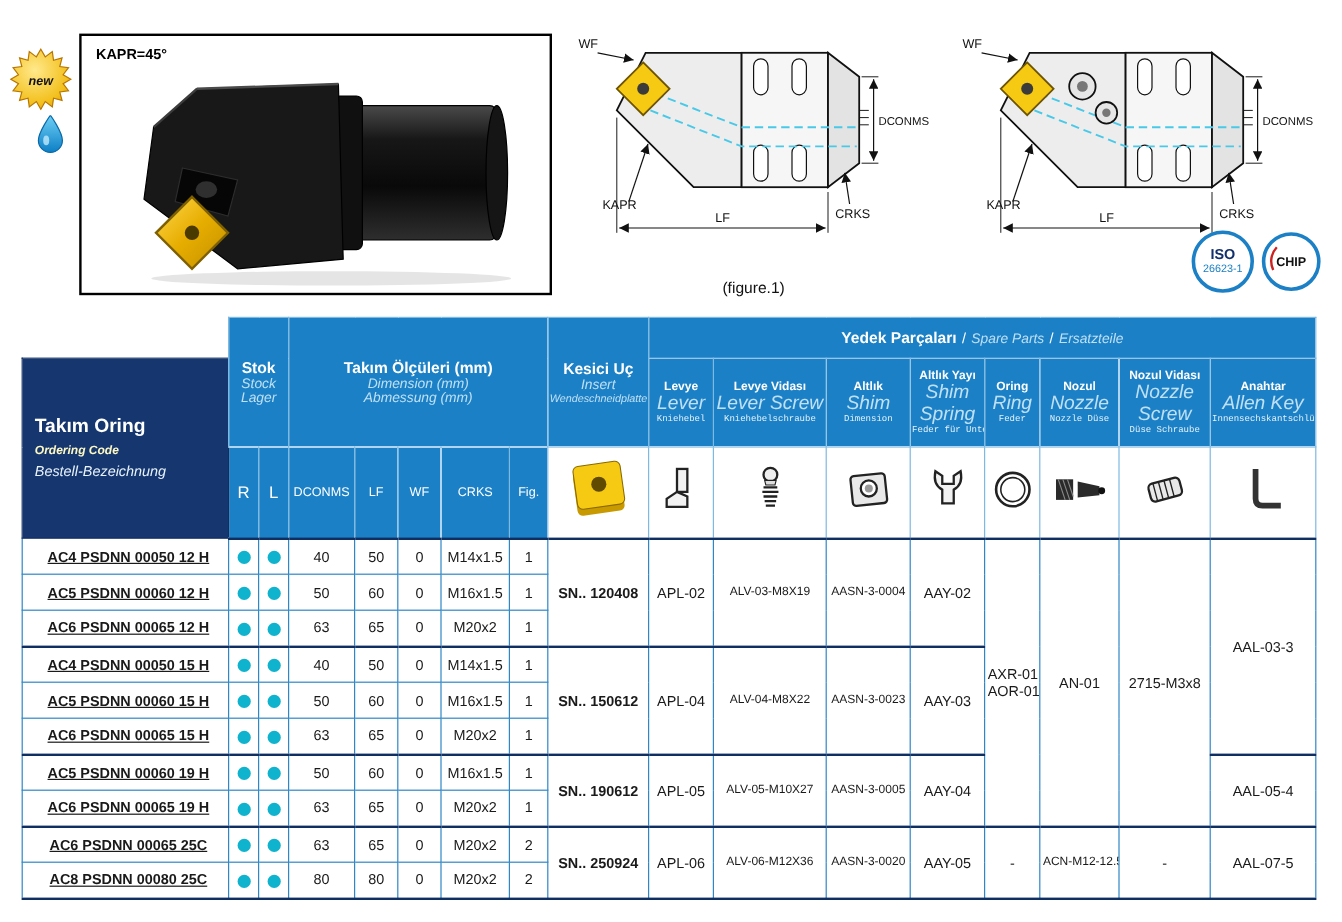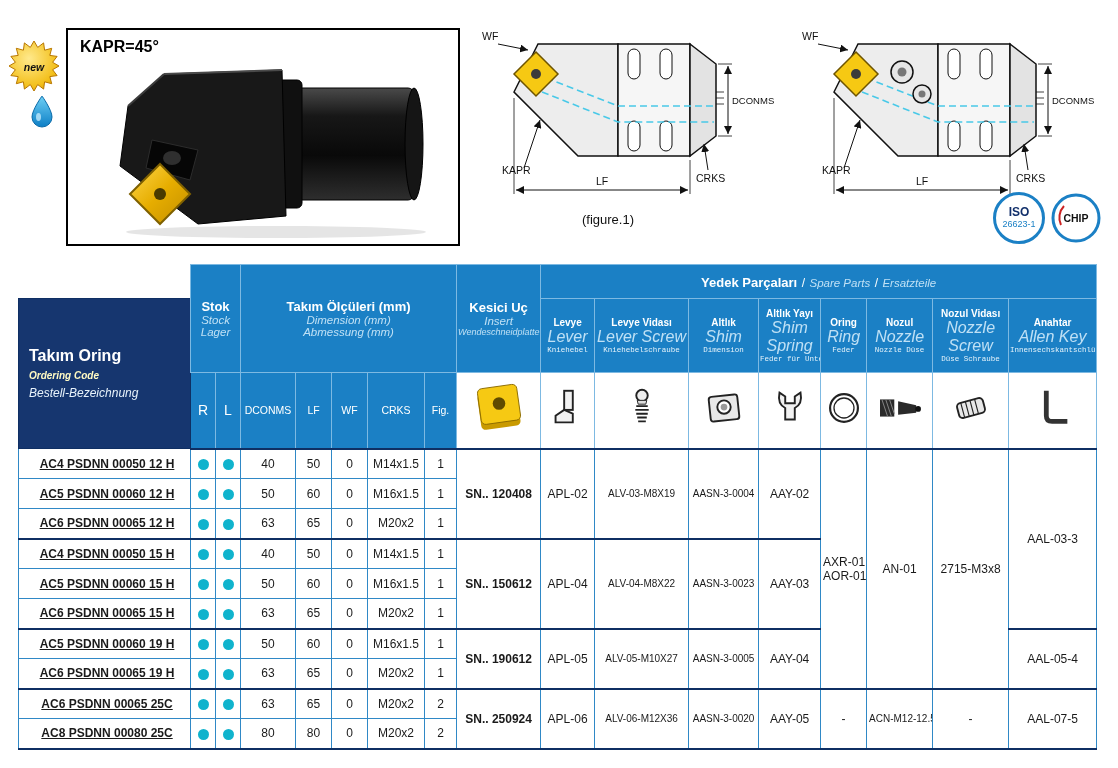--- a/index.html
+++ b/index.html
@@ -2,28 +2,28 @@
 <html><head>
 <meta charset="utf-8">
 <style>
   *{box-sizing:border-box;margin:0;padding:0}
   html,body{width:1118px;height:768px;background:#fff;font-family:"Liberation Sans",sans-serif;}
   .page{position:relative;width:1118px;height:768px;background:#fff;overflow:hidden;}
   .abs{position:absolute;}
 
   
   .kapr-box{left:66px;top:28px;width:394px;height:218px;border:2px solid #000;background:#fff;}
-  .kapr-label{position:absolute;left:12px;top:8px;font-size:16px;font-weight:bold;color:#000;}
+  .kapr-label{position:absolute;left:12px;top:8px;font-size:12px;font-weight:bold;color:#000;}
   .tool-photo{position:absolute;right:2px;bottom:2px;}
   .new-badge{left:8px;top:40px;}
   .drop-icon{left:30px;top:96px;}
   .fig-wrap1{left:478px;top:14px;}
   .fig-wrap2{left:798px;top:14px;}
   .fig-cap{width:300px;text-align:center;font-size:13px;color:#111;top:212px;}
-  .cap1{left:458px;} .cap2{left:798px;}
+  .cap1{left:478px;margin-top:20px;} .cap2{left:798px;}
   svg text{font-family:"Liberation Sans",sans-serif;font-size:10.5px;fill:#111;}
   svg text.s9{font-size:9.5px;}
   .iso-badge{left:993px;top:192px;width:52px;height:52px;border:3px solid #1b80c5;border-radius:50%;
     background:#fff;display:flex;flex-direction:column;align-items:center;justify-content:center;line-height:1.1;}
   .iso-l1{font-size:12px;font-weight:bold;color:#12306b;}
   .iso-l2{font-size:9px;color:#1b80c5;}
   .chip-badge{left:1050px;top:192px;width:52px;height:52px;}
 
   
   .table-pos{left:18px;top:264px;}

